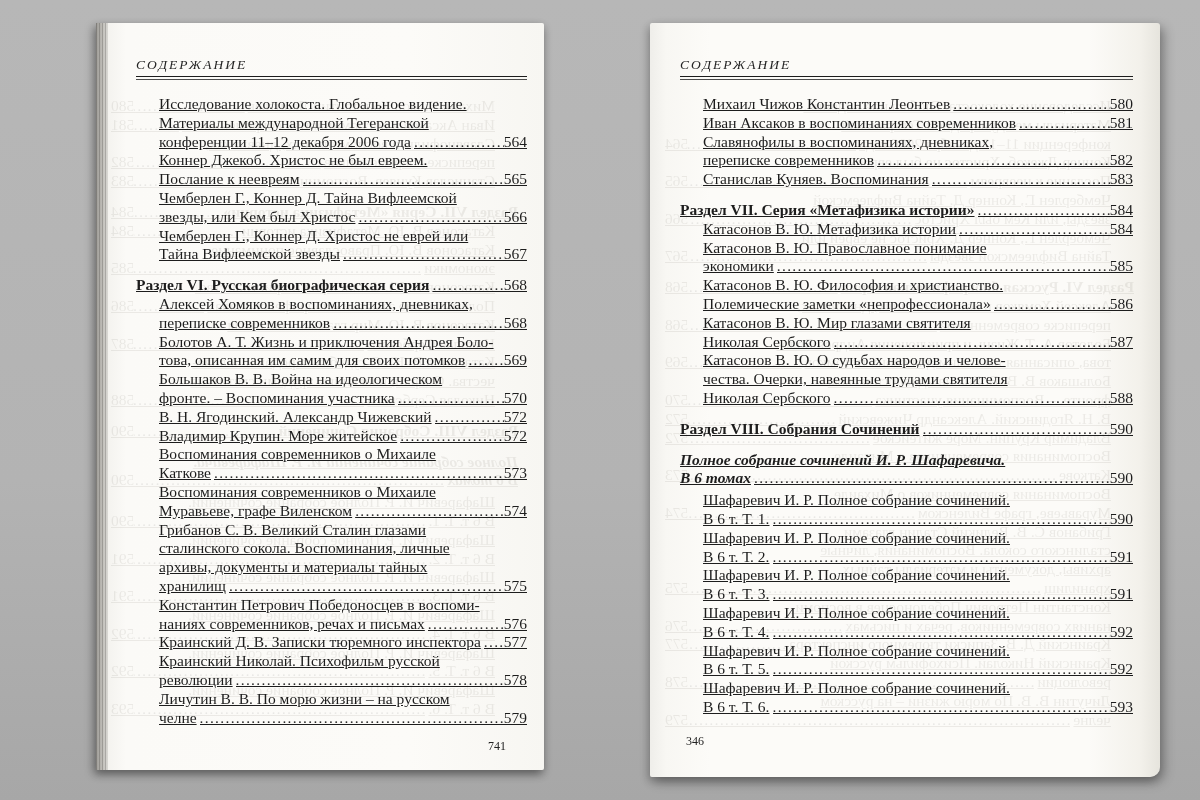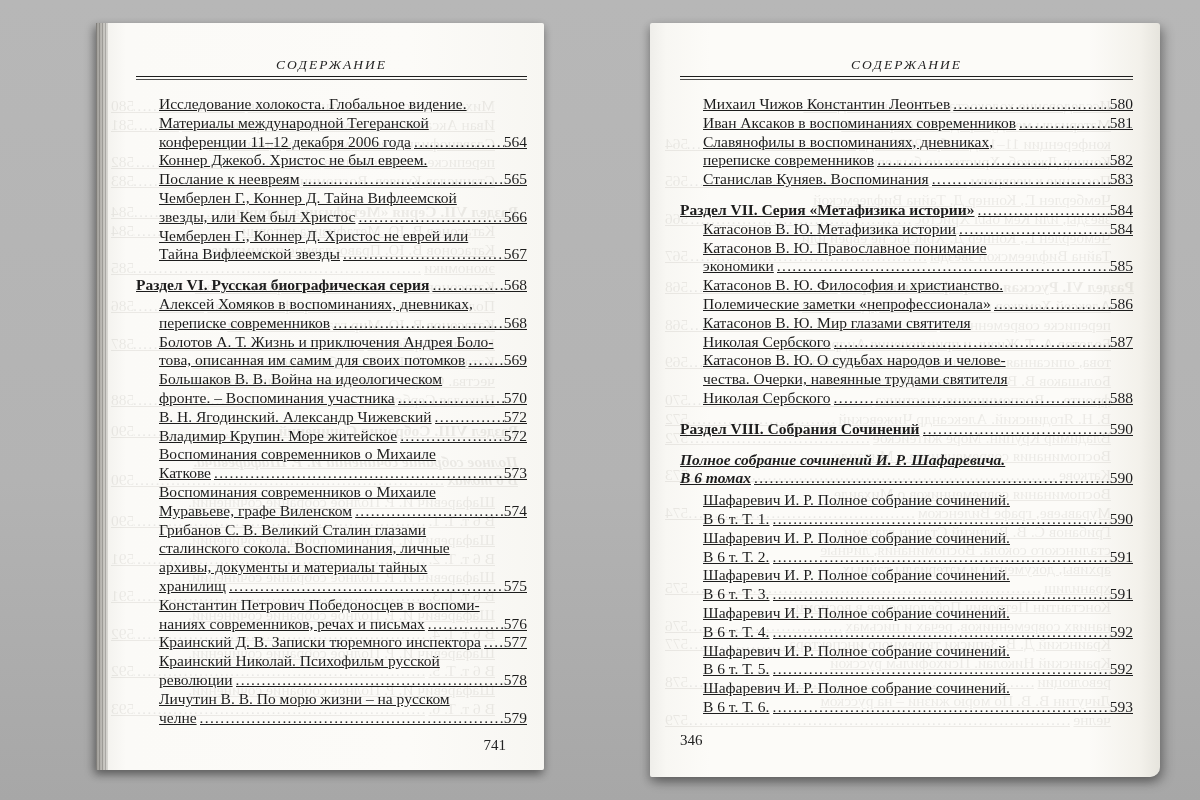--- a/index.html
+++ b/index.html
@@ -30,42 +30,42 @@
     position:absolute;left:0;top:0;bottom:0;width:12px;pointer-events:none;
     background:
       repeating-linear-gradient(90deg, rgba(90,88,84,.35) 0 1px, rgba(190,188,182,.25) 1px 3px),
       linear-gradient(90deg,#908e8a 0%,#b9b7b2 45%,#e3e2de 100%);
   }
   .col{position:absolute;top:0;bottom:0;}
   #left-page .col{left:40px;right:17px;}
   #right-page .col{left:30px;right:27px;}
 
   .running-head{
-    margin-top:34px;text-align:center;font-style:italic;
+    margin-top:34px;font-style:italic;
     font-size:13.5px;letter-spacing:2px;color:#242424;
   }
   .rule{margin-top:3px;height:2px;border-top:1px solid #1c1c1c;border-bottom:1px solid #4d4d4d;}
 
   .list{margin-top:15px;font-size:15.5px;line-height:18.8px;text-decoration:underline;}
   .entry{margin:0;}
   .entry.item{padding-left:23px;}
   .entry.section{font-weight:700;margin-top:12px;}
   .entry.subsection{font-weight:700;font-style:italic;margin-top:12px;margin-bottom:3px;}
   .ln{white-space:nowrap;}
   .lastline{display:flex;align-items:baseline;}
   .txt{flex:0 0 auto;white-space:nowrap;}
   .dots{
     flex:1 1 auto;overflow:hidden;white-space:nowrap;
     margin-left:3px;letter-spacing:1.3px;
     font-weight:400;font-style:normal;color:#2a2a2a;
   }
   .dots::after{content:"..........................................................................................................................";}
   .pagenum{flex:0 0 auto;font-weight:400;font-style:normal;}
 
-  .folio{position:absolute;font-size:15px;color:#222;}
+  .folio{position:absolute;font-size:12px;color:#222;margin-left:6px;}
   #left-page .folio{right:38px;bottom:16px;}
   #right-page .folio{left:30px;bottom:28px;}
 
   
   .ghost{
     position:absolute;top:74px;bottom:24px;left:15px;right:26px;
     transform:scaleX(-1);
     opacity:.085;filter:blur(.4px);
     color:#4a4436;overflow:hidden;pointer-events:none;
   }

